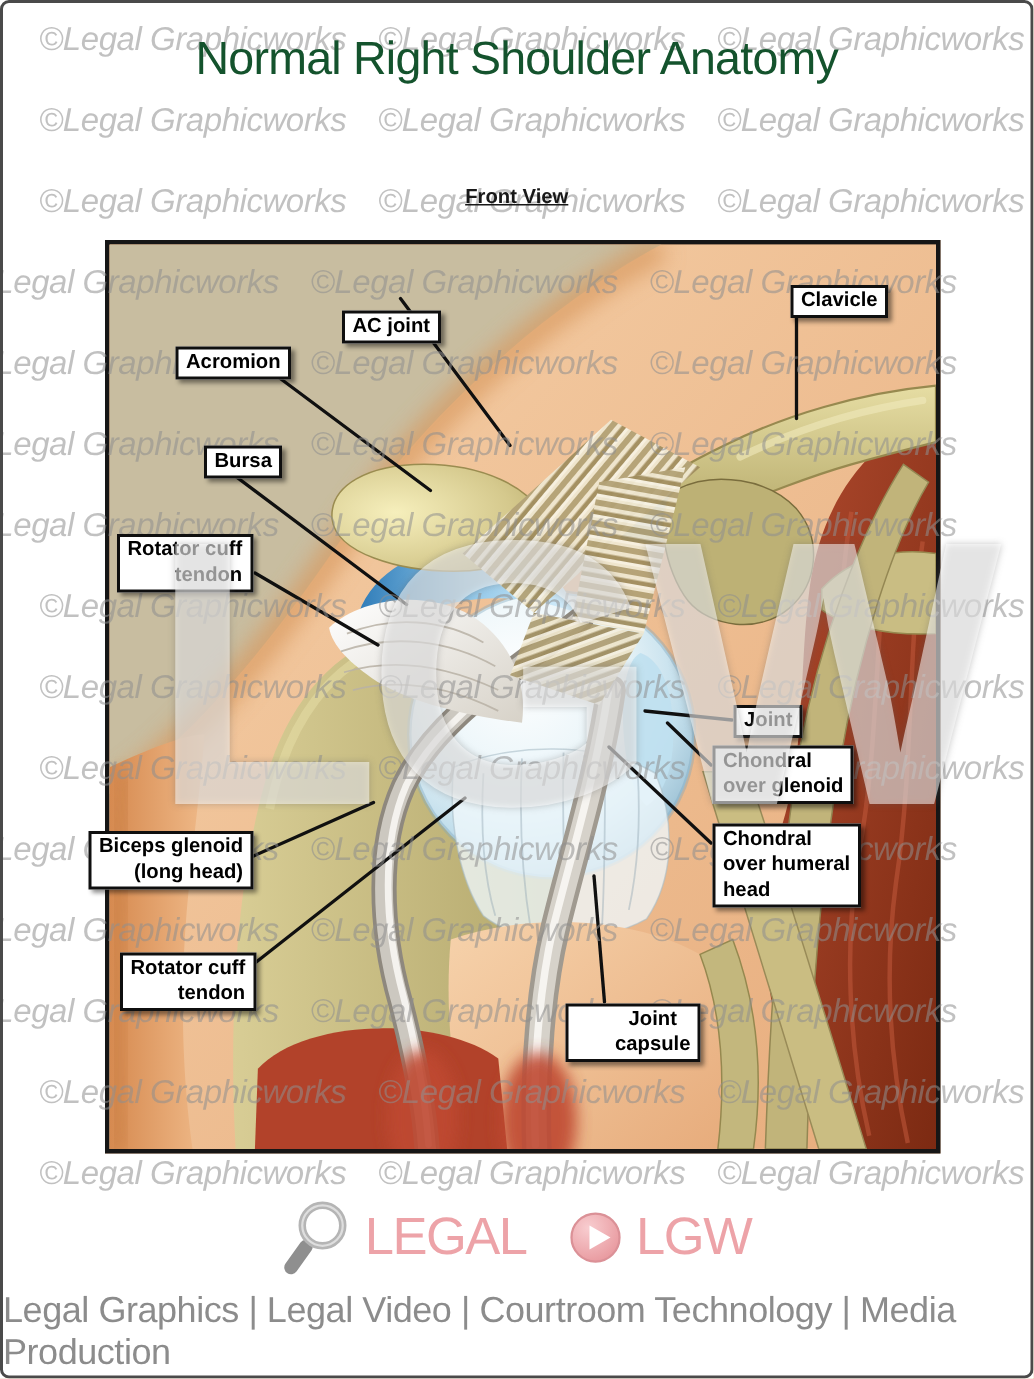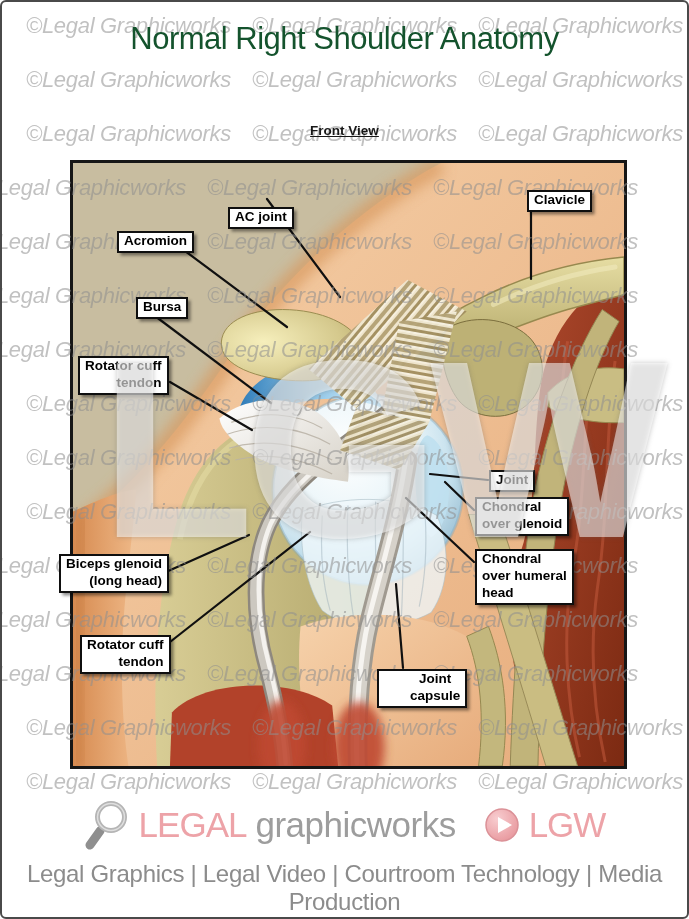--- a/index.html
+++ b/index.html
@@ -54,21 +54,21 @@
   .lbl-joint-capsule{left:375px;top:667px;text-align:center;padding-left:31px;}
   
   .footer-brands{
     position:absolute;top:794px;left:0;width:100%;height:58px;z-index:2;
     display:flex;justify-content:center;align-items:center;gap:9px;
   }
   .brand-bold{font-size:35px;font-weight:normal;letter-spacing:-1px;}
   .brand-rest{font-size:35px;font-weight:normal;letter-spacing:-0.5px;color:#9d9d9d;}
   .brand-gap{width:10px;}
   .tagline{
-    position:absolute;top:858px;left:0;width:100%;text-align:center;z-index:2;
+    position:absolute;top:858px;left:0;width:100%;text-align:left;z-index:2;
     font-size:24px;color:#8c8c8c;letter-spacing:-0.3px;
   }
 </style>
 </head>
 <body>
 
 <div class="page">
 
   <div class="title">Normal Right Shoulder Anatomy</div>
   <div class="front-view">Front View</div>
@@ -311,21 +311,20 @@
 
   <div class="wm-big">LGW</div>
 
   <div class="footer-brands">
     <svg width="46" height="52" viewBox="0 0 46 52">
       <line x1="16" y1="32" x2="6" y2="46" stroke="#8f8f8f" stroke-width="9" stroke-linecap="round"></line>
       <circle cx="27" cy="18" r="13.5" fill="rgba(255,255,255,0.7)" stroke="#b5b5b5" stroke-width="5"></circle>
       <circle cx="27" cy="18" r="13.5" fill="none" stroke="#dedede" stroke-width="1.5"></circle>
     </svg>
     <span class="brand-bold" style="color:#eda3a8">LEGAL</span>
-    <span class="brand-rest">graphicworks</span>
     <span class="brand-gap"></span>
     <svg width="36" height="36" viewBox="0 0 36 36">
       <defs>
         <radialGradient id="pinkGrad" cx="0.35" cy="0.3" r="0.9">
           <stop offset="0" stop-color="#f8cdd0"></stop>
             <stop offset="1" stop-color="#e58f95"></stop>
         </radialGradient>
       </defs>
       <circle cx="18" cy="18" r="16" fill="url(#pinkGrad)" stroke="#db9197" stroke-width="1.5"></circle>
       <polygon points="14,10 14,26 28,18" fill="#ffffff"></polygon>

